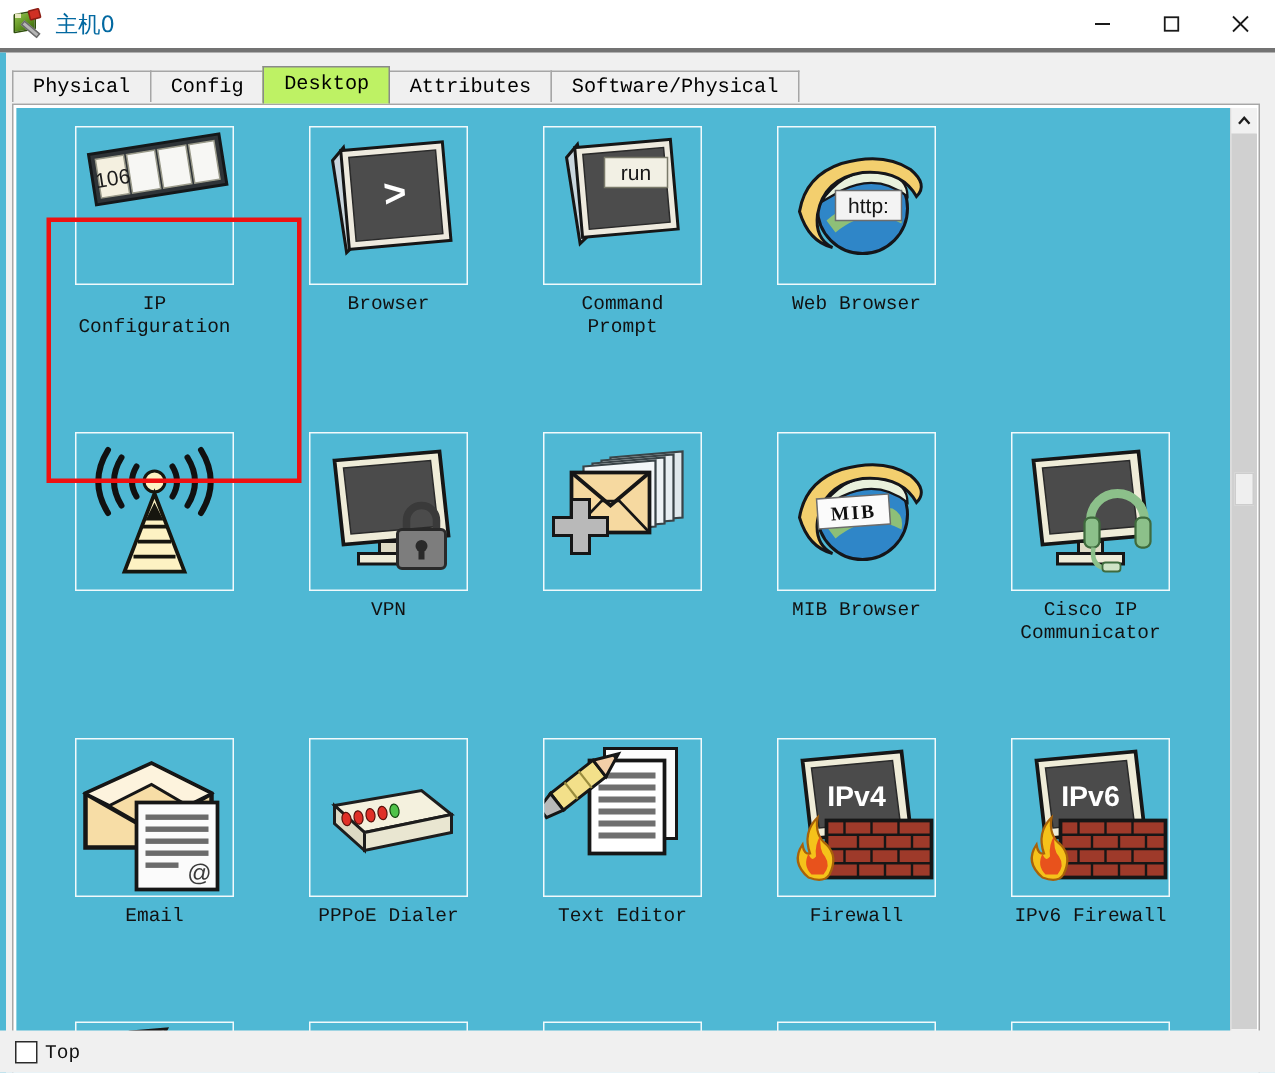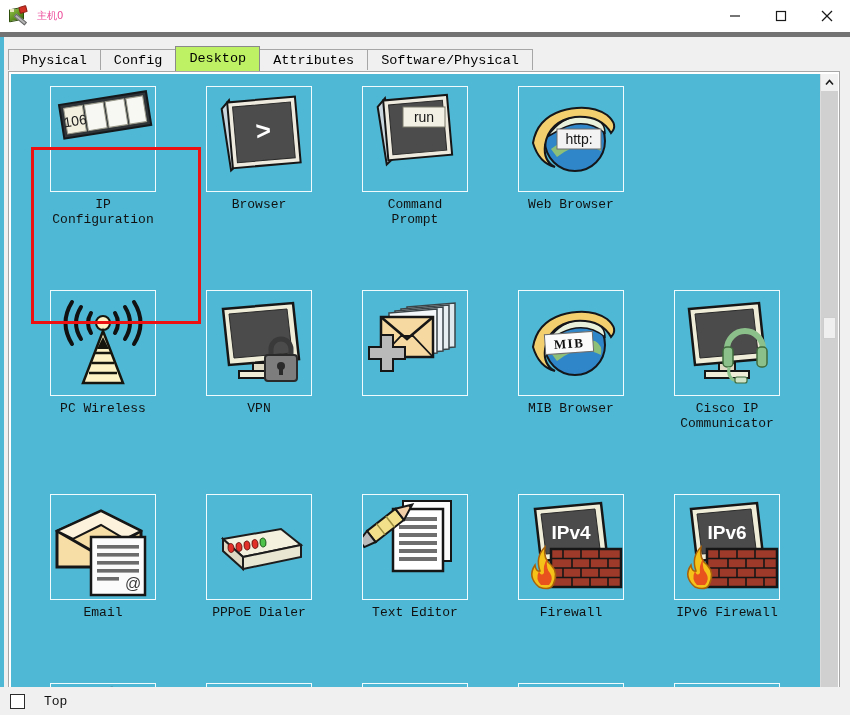--- a/index.html
+++ b/index.html
@@ -63,22 +63,22 @@
     position: absolute;
     left: 12px; top: 1px;
     width: 6px; height: 5px;
     background: #d03024;
     border: 1px solid #8c1d14;
     border-radius: 1px;
     transform: rotate(-15deg);
   }
   .title-text {
     font-family: "DejaVu Sans", "Liberation Sans", sans-serif;
-    font-size: 10px;
-    color: #ec4899;
+    font-size: 15px;
+    color: #0369a1;
     margin-left: 8px;
     white-space: nowrap;
     text-align: center;
   }
   .win-buttons {
     position: absolute;
     right: 0; top: 0;
     height: 32px;
     display: flex;
   }
@@ -91,21 +91,21 @@
   }
   .win-btn svg { display: block; }
 
   
   .winbody {
     position: absolute;
     left: 0; top: 32px;
     width: 850px;
     height: 683px;
     background: #f0f0f0;
-    border-top: 5px solid #737373;
+    border-top: 3px solid #737373;
     box-sizing: border-box;
   }
   .left-accent {
     position: absolute;
     left: 0; top: 0;
     width: 4px; height: 683px;
     background: #4fb8d4;
   }
 
   
@@ -270,21 +270,21 @@
     align-items: center;
     margin-left: 10px;
   }
   .chk {
     width: 15px; height: 15px;
     background: #ffffff;
     border: 1px solid #2b2b2b;
     box-sizing: border-box;
   }
   .chk-label {
-    margin-left: 19px;
+    margin-left: 5px;
     font-family: "Liberation Mono", "DejaVu Sans Mono", monospace;
     font-size: 13px;
     color: #111;
   }
 </style>
 </head>
 <body>
 
 <div id="app">
 
@@ -416,21 +416,20 @@
                     <path d="M74 10 Q84 26 74 42" fill="none" stroke="#111" stroke-width="4" stroke-linecap="round"></path>
                     <path d="M83 5 Q96 26 83 47" fill="none" stroke="#111" stroke-width="4" stroke-linecap="round"></path>
                     <polygon points="52,34 72,86 32,86" fill="#fdf2c3" stroke="#16160f" stroke-width="2.5"></polygon>
                     <polygon points="52,40 58,52 46,52" fill="#16160f"></polygon>
                     <line x1="44" y1="56" x2="60" y2="56" stroke="#16160f" stroke-width="2.5"></line>
                     <line x1="41" y1="66" x2="63" y2="66" stroke="#16160f" stroke-width="2.5"></line>
                     <line x1="38" y1="76" x2="66" y2="76" stroke="#16160f" stroke-width="2.5"></line>
                   </g>
                 </svg>
               </div>
-              <div class="cell-label">PC Wireless</div>
             </div>
 
             <div class="cell">
               <div class="icon-box">
                 <svg class="icon-art" viewBox="0 0 104 104">
                   <g transform="translate(10,10)">
                     <polygon points="6,8 76,2 82,58 12,64" fill="#efecd8" stroke="#161616" stroke-width="2.5"></polygon>
                     <polygon points="12,13 70,8 75,52 17,57" fill="#4b4b4b" stroke="#2a2a2a" stroke-width="1"></polygon>
                     <rect x="36" y="62" width="16" height="8" fill="#dedac4" stroke="#161616" stroke-width="2"></rect>
                     <rect x="22" y="70" width="44" height="7" fill="#efecd8" stroke="#161616" stroke-width="2"></rect>

